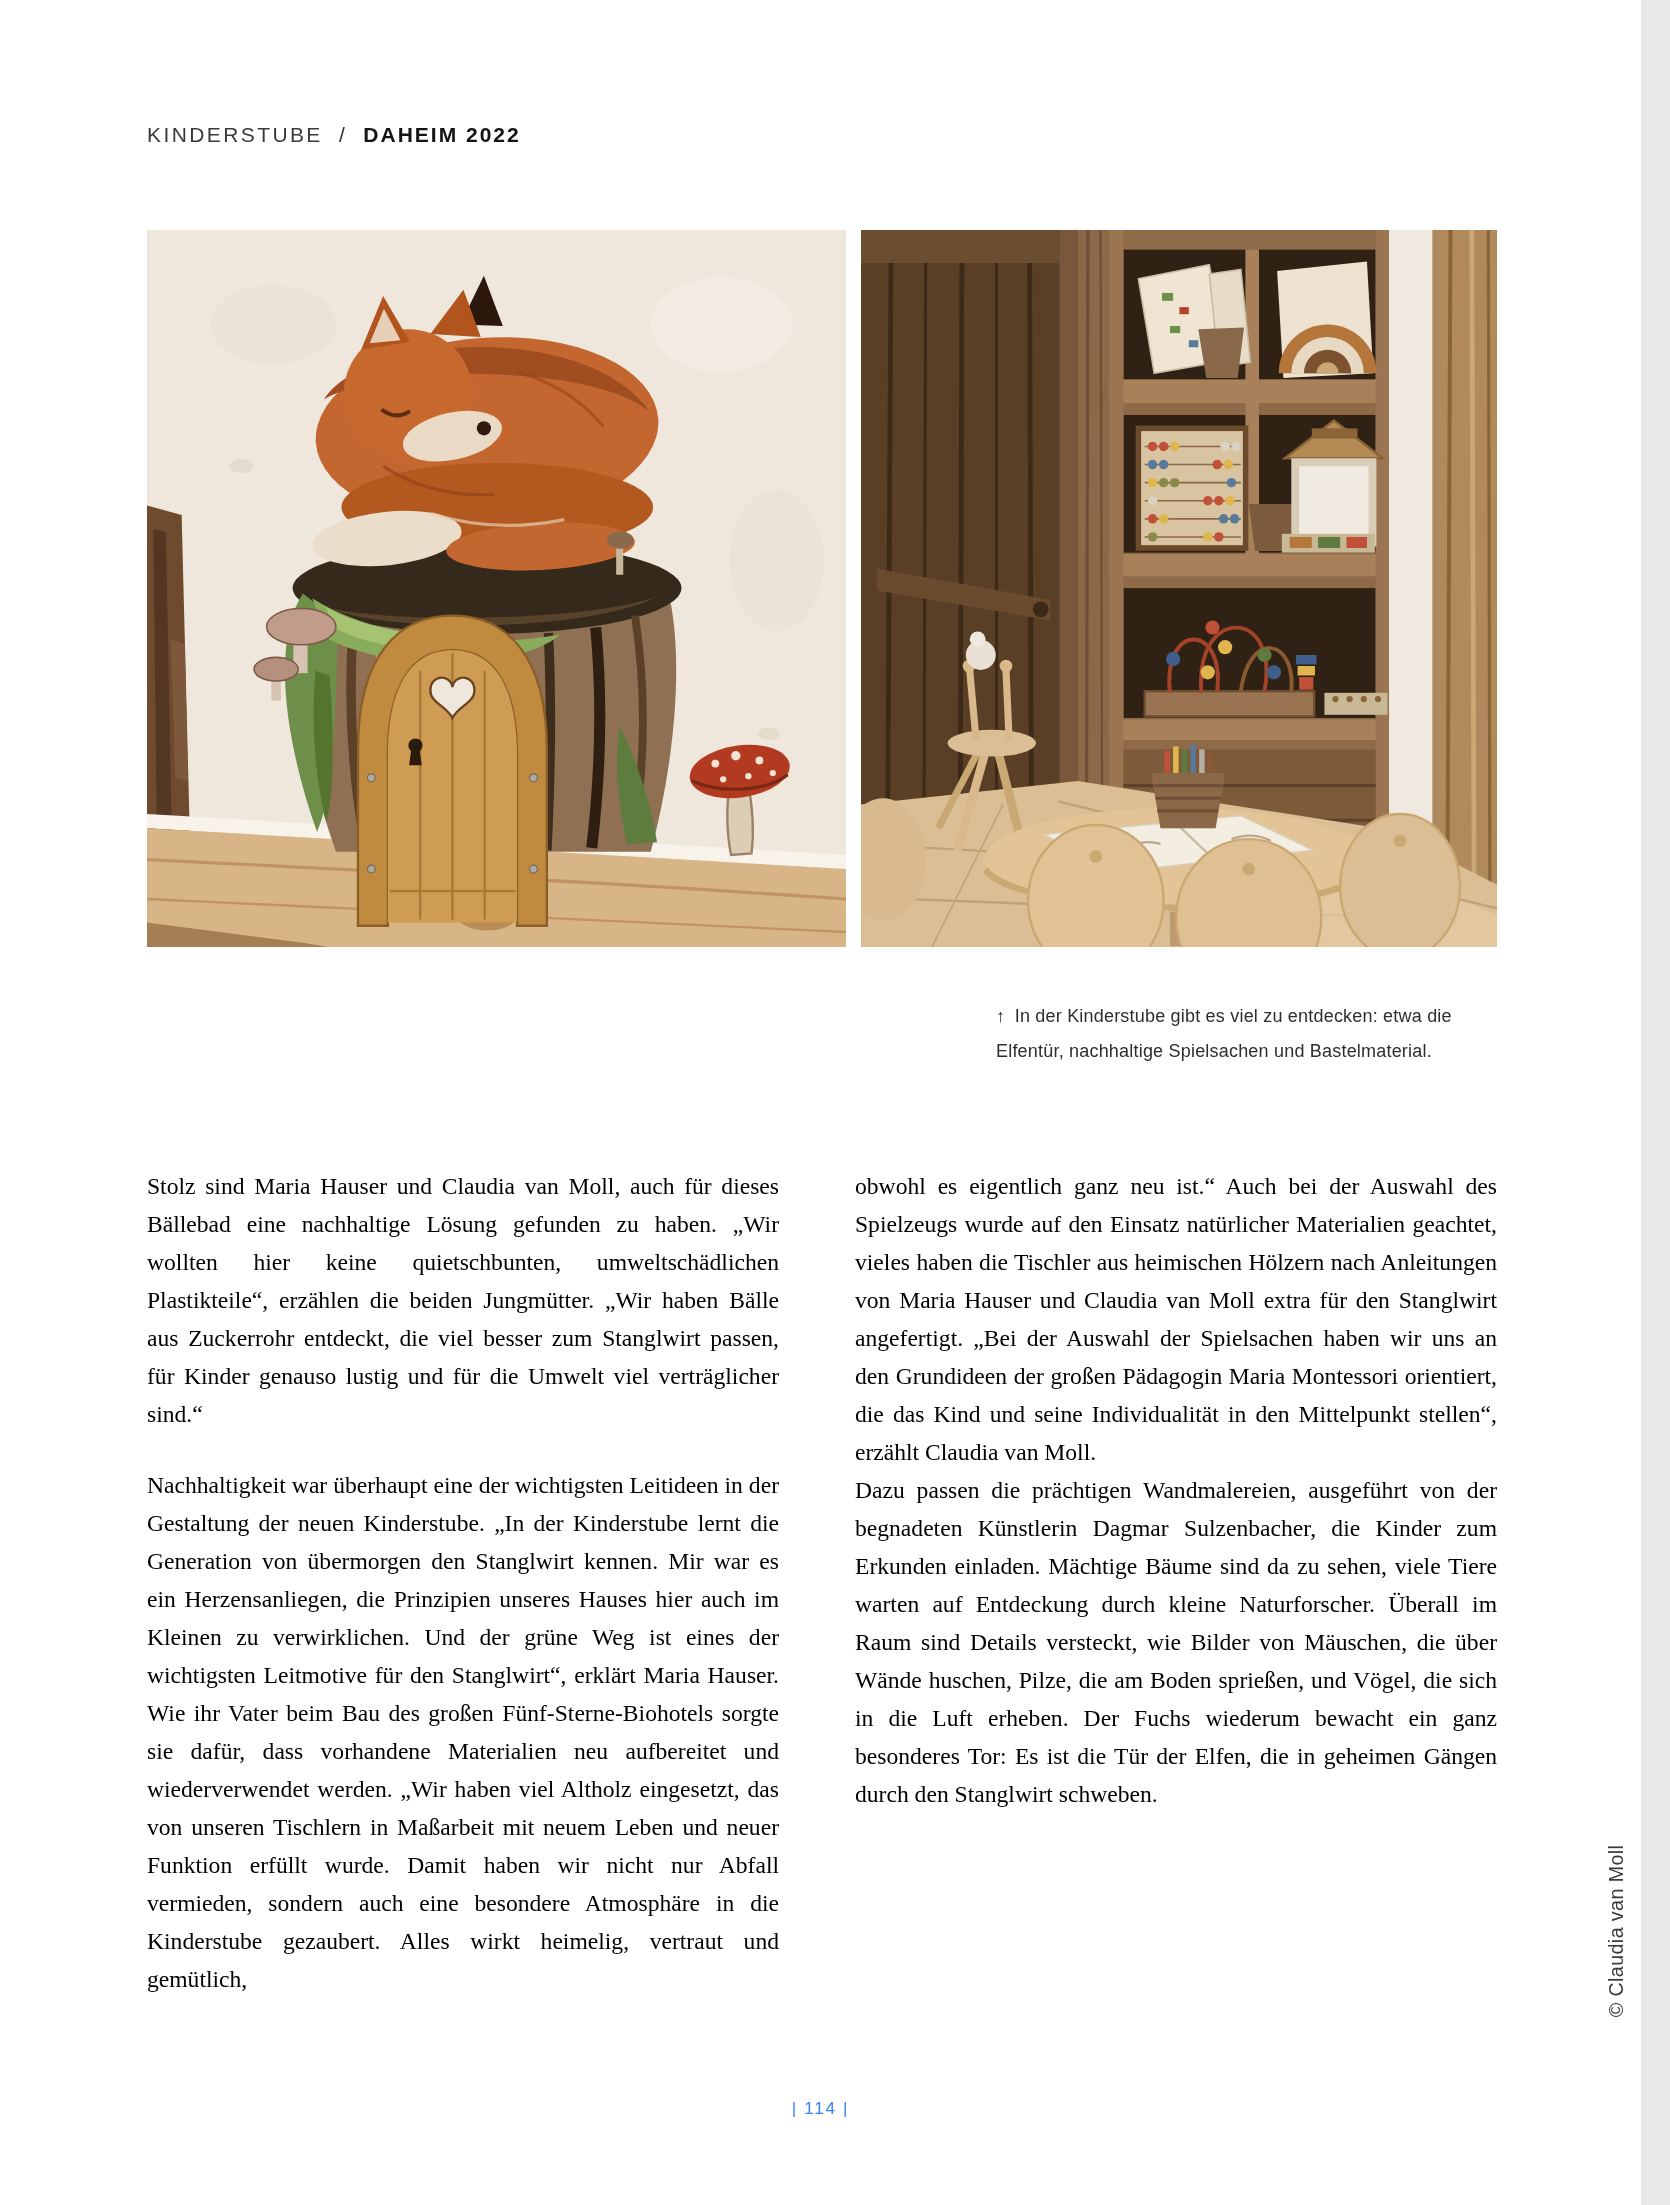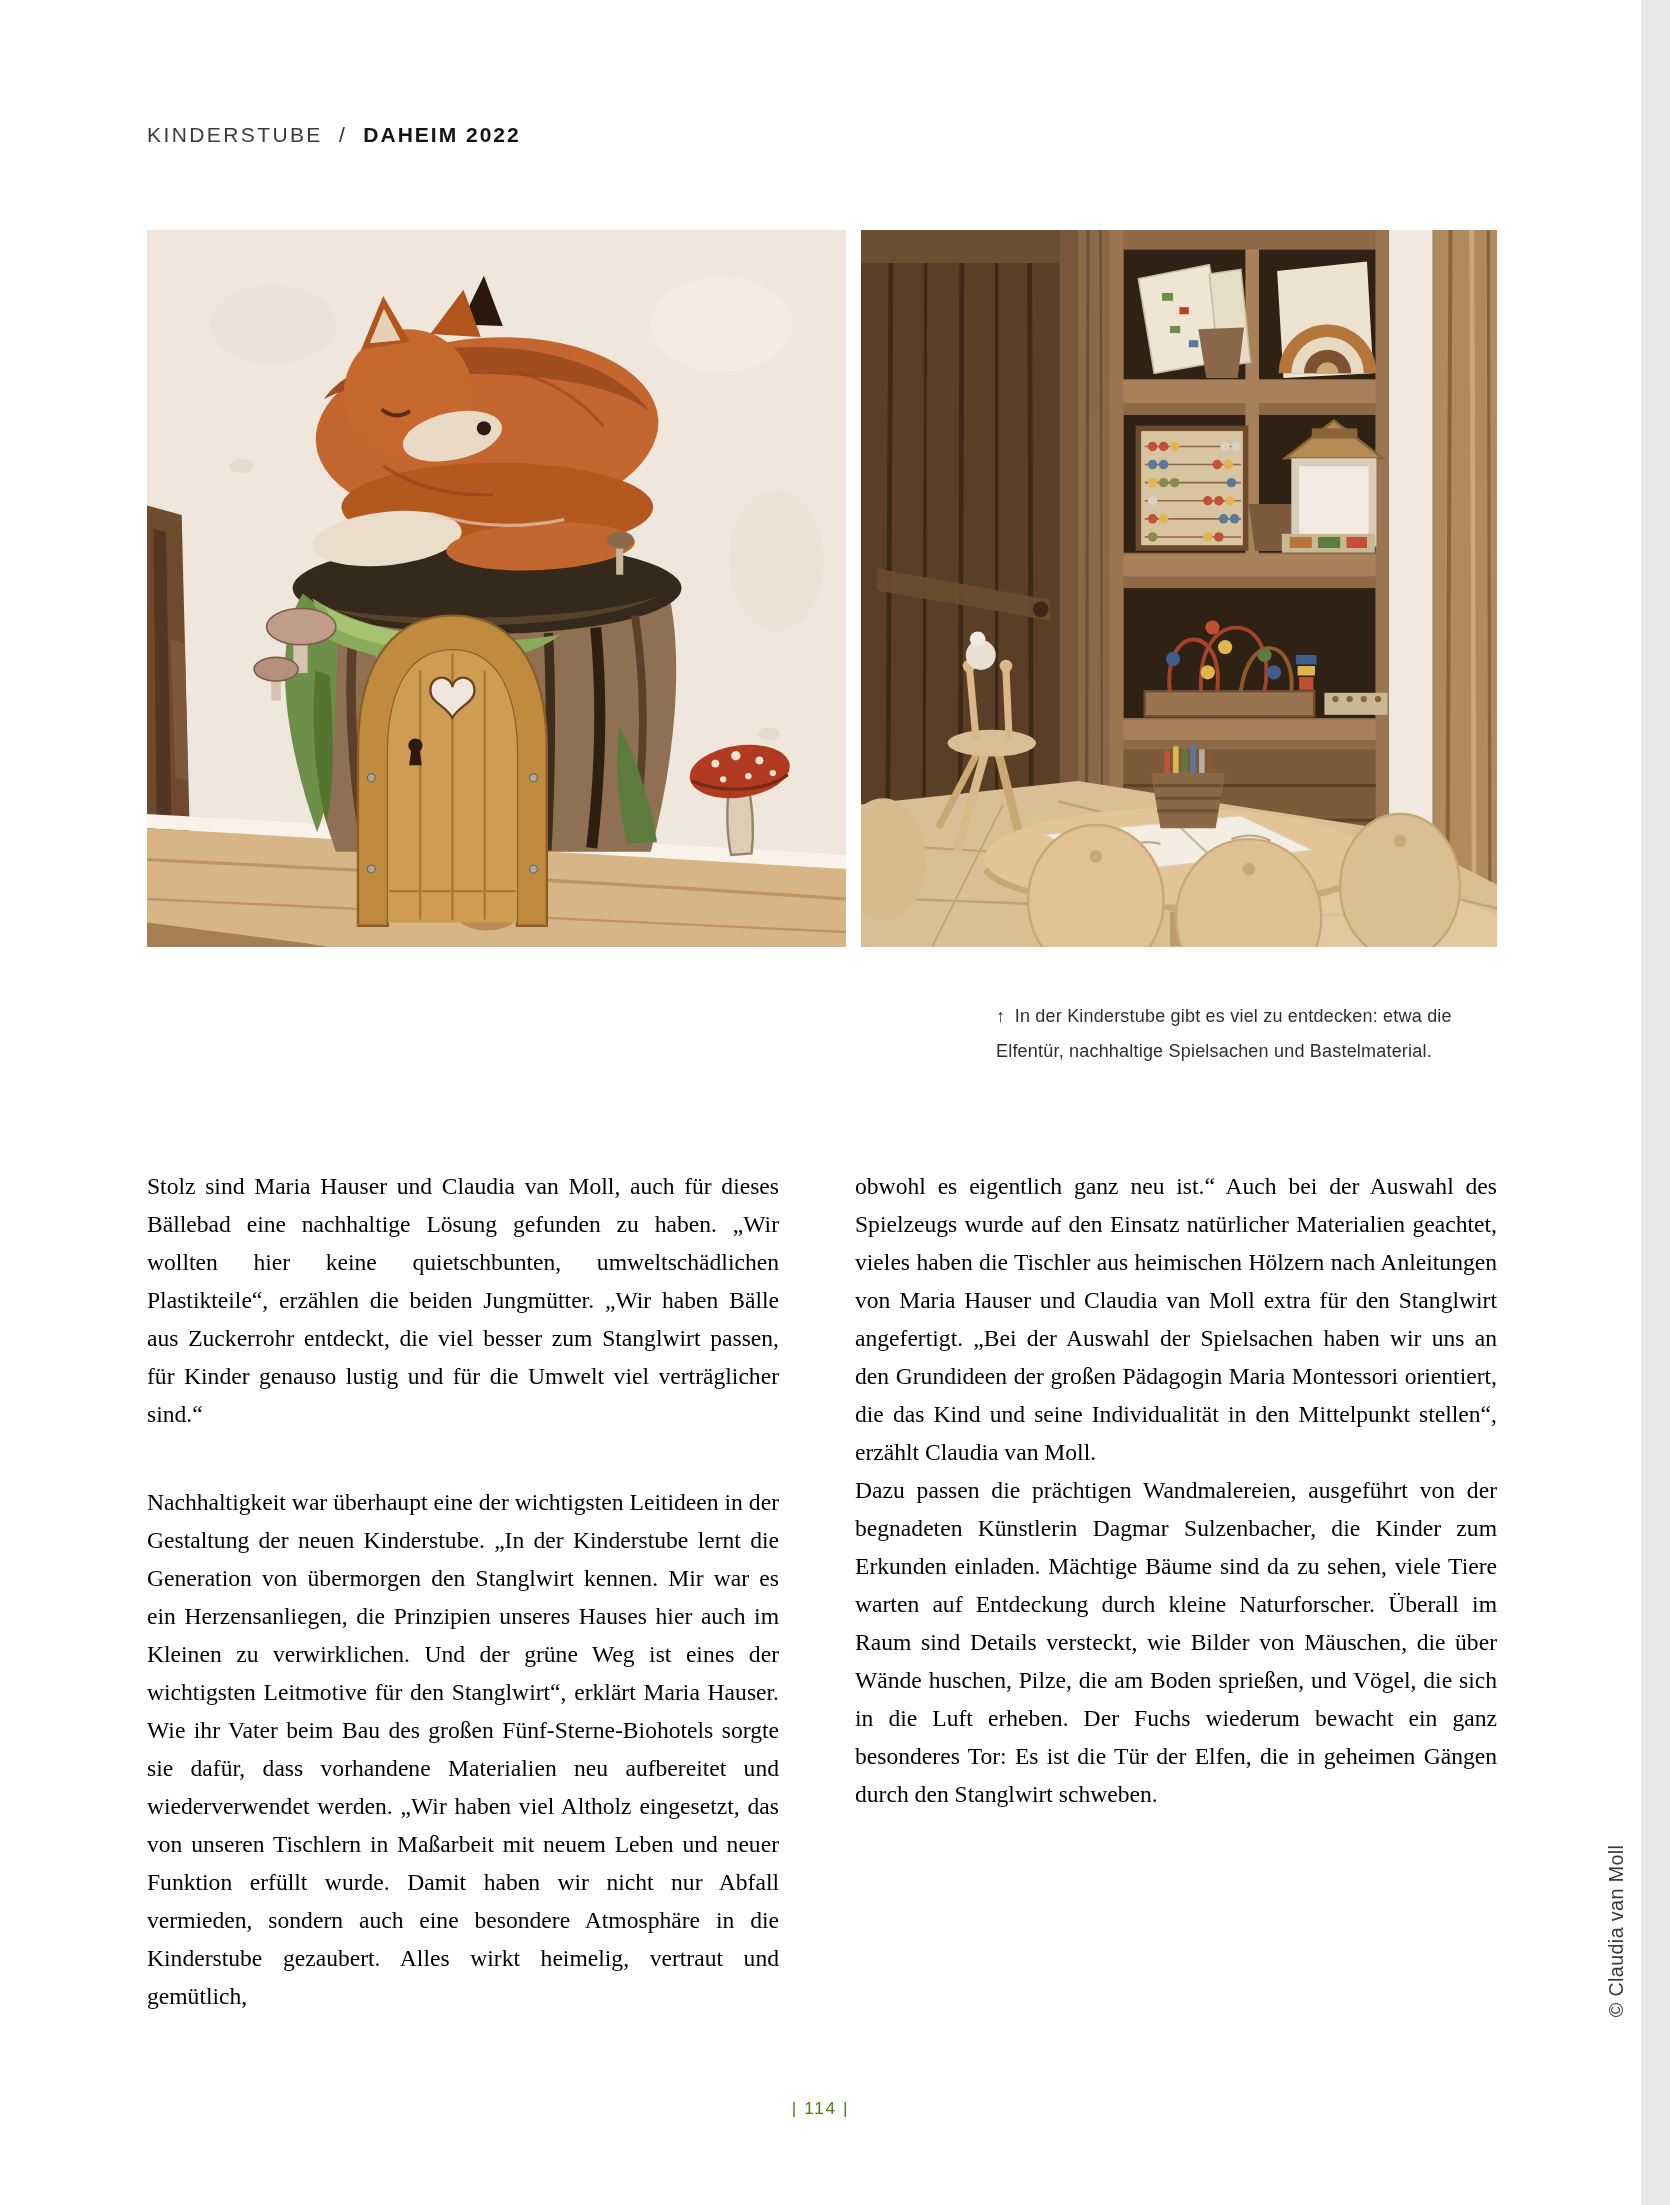--- a/index.html
+++ b/index.html
@@ -27,31 +27,31 @@
   .caption .arrow { margin-right:9.5px; }
   
   .col {
     position:absolute; top:1167px;
     font-family:"Liberation Serif", serif; font-size:23.6px; line-height:38px;
     color:#000000; text-align:justify;
   }
   .col-left  { left:147px;  width:632px; }
   .col-right { left:855px; width:642px; }
   .col p { margin:0; }
-  .col-left p + p { margin-top:50px; }
+  .col-left p + p { margin-top:33px; }
   
   .credit {
     position:absolute; left:1616px; top:1931px;
     transform:translate(-50%,-50%) rotate(-90deg);
     white-space:nowrap; font-size:19.7px; color:#3a3a3a; letter-spacing:0.4px;
   }
   
   .folio {
     position:absolute; left:0; right:0; top:2098px; text-align:center;
-    font-size:17.3px; color:#4d7c0f; letter-spacing:1.6px;
+    font-size:17.3px; color:#3b82f6; letter-spacing:1.6px;
   }
 </style>
 </head>
 <body>
 
 <div class="page">
 
   <div class="kicker">
     <span>KINDERSTUBE</span>
     <span class="sep">/</span>

